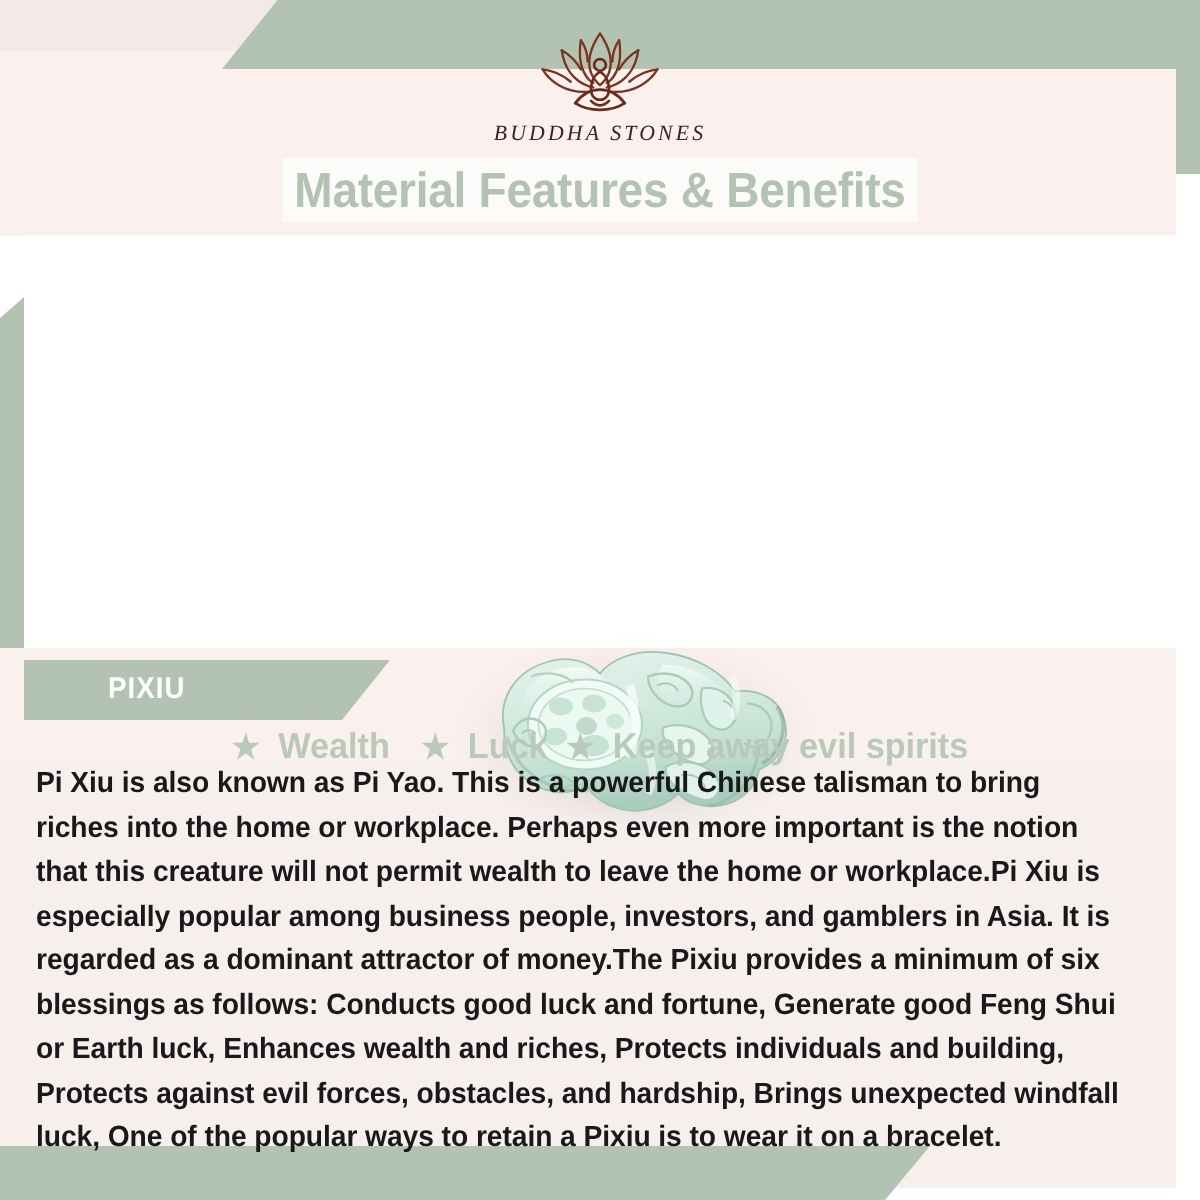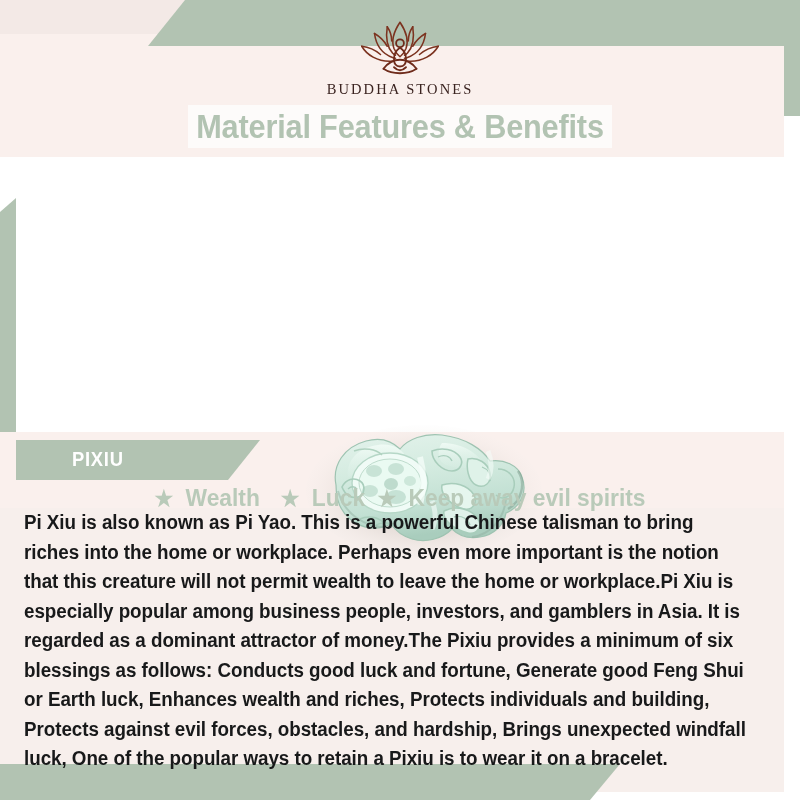--- a/index.html
+++ b/index.html
@@ -98,20 +98,21 @@
     position: absolute;
     left: 0;
     right: 0;
     top: 16px;
     height: 90px;
     display: flex;
     flex-direction: column;
     align-items: center;
     justify-content: flex-start;
     z-index: 6;
+    font-style: italic;
   }
   .logo-mark {
     width: 90px;
     height: 62px;
     display: block;
   }
   .logo-wordmark {
     margin-top: 3px;
     font-family: "Liberation Serif", serif;
     font-size: 14.5px;

